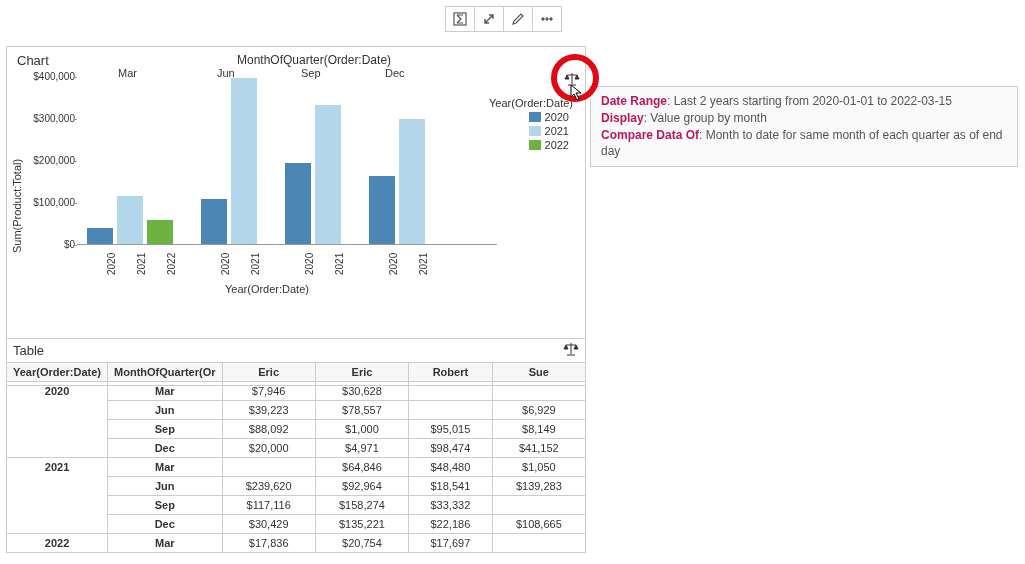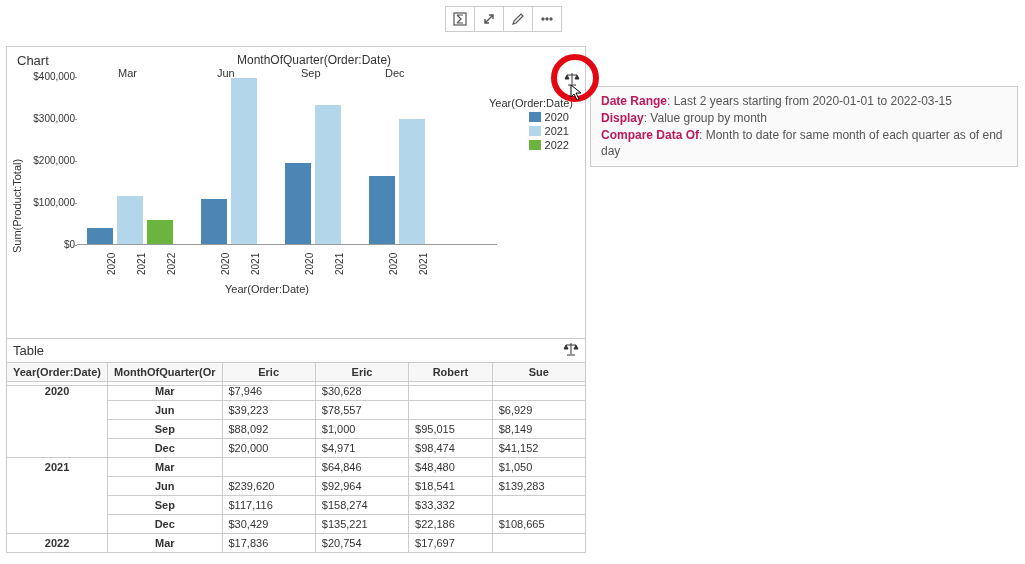--- a/index.html
+++ b/index.html
@@ -206,21 +206,21 @@
   }
   .table-header .title { font-size: 13px; text-align: center; }
   table {
     width: 100%;
     border-collapse: collapse;
     font-size: 11px;
   }
   th, td {
     border: 1px solid #ccc;
     padding: 3px 6px;
-    text-align: left;
+    text-align: center;
   }
   th {
     background: #f7f7f7;
     font-weight: bold;
     text-align: center;
     white-space: nowrap;
   }
   td.year {
     text-align: center;
     font-weight: bold;

